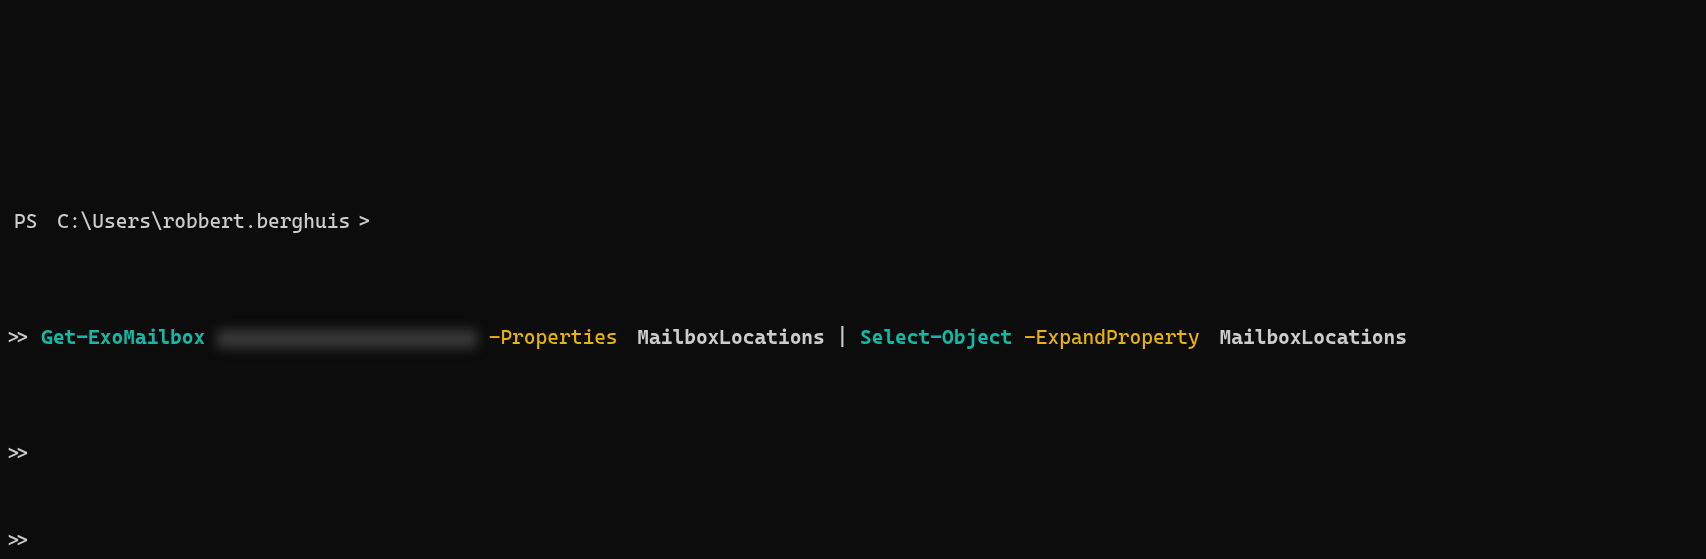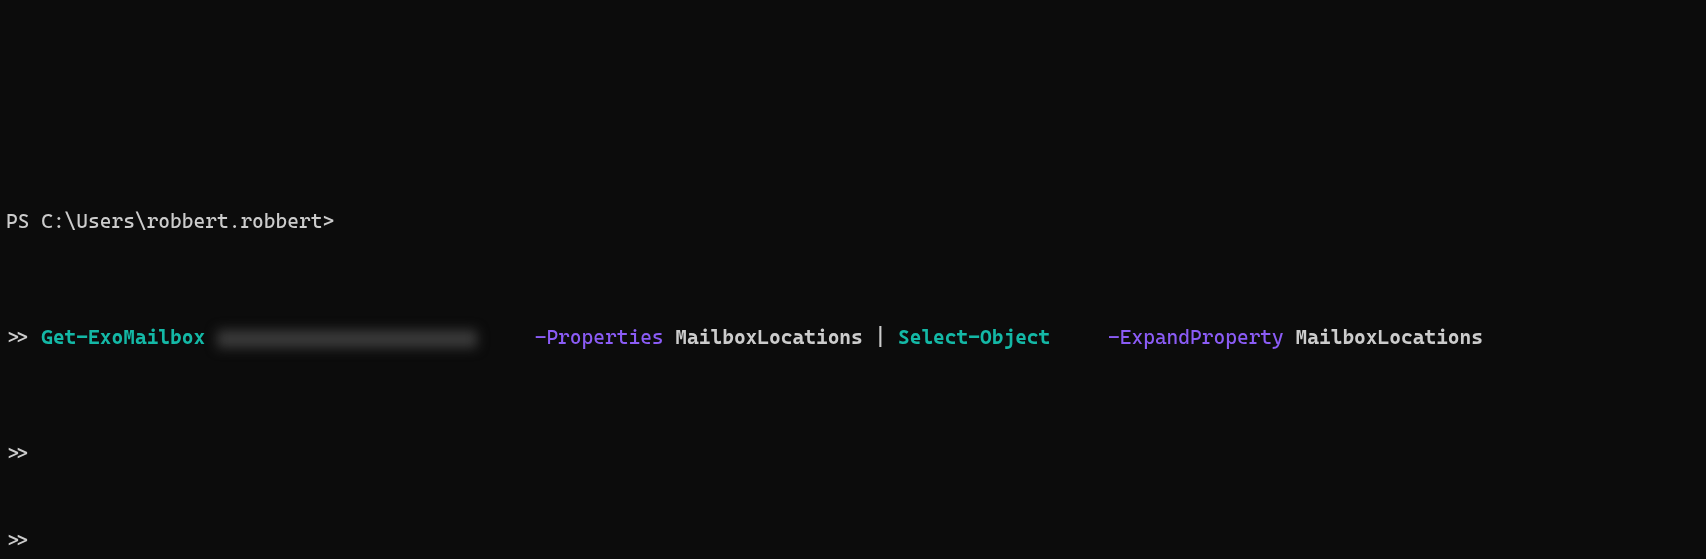--- a/index.html
+++ b/index.html
@@ -8,43 +8,43 @@
       color: #cccccc;
       font-family: 'Cascadia Code', 'Consolas', monospace;
       font-size: 20px;
       line-height: 1.45;
       padding: 4px 6px;
       width: 1706px;
       overflow: hidden;
       white-space: pre;
     }
     .line { display: block; white-space: pre; }
-    .prompt { color: #cccccc; }
+    .prompt { color: #cccccc; margin-left: 8px; }
     .continuation { color: #cccccc; }
     .cmdlet { color: #14b8a6; font-weight: bold; }
-    .param { color: #8b5cf6; margin-left: 46px; }
-    .value { color: #cccccc; font-weight: bold; }
+    .param { color: #eab308; }
+    .value { color: #cccccc; font-weight: bold; margin-left: 8px; }
     .pipe { color: #cccccc; }
     .arg-blur {
       display: inline-block;
       vertical-align: middle;
       background: #3a3a3a;
       filter: blur(6px);
       height: 18px;
       border-radius: 3px;
     }
   </style>
 </head>
 <body>
 
 
 
 <div>
 
-  <span class="line"><span class="prompt">PS </span><span class="prompt">C:\Users\robbert.robbert</span><span class="prompt">&gt;</span></span>
+  <span class="line"><span class="prompt">PS </span><span class="prompt">C:\Users\robbert.berghuis</span><span class="prompt">&gt;</span></span>
 
   <span class="line"><span class="continuation">&gt;&gt; </span><span class="cmdlet">Get-ExoMailbox</span> <span class="arg-blur" style="width:260px"></span> <span class="param">-Properties</span> <span class="value">MailboxLocations</span> <span class="pipe">|</span> <span class="cmdlet">Select-Object</span> <span class="param">-ExpandProperty</span> <span class="value">MailboxLocations</span></span>
 
   <span class="line"><span class="continuation">&gt;&gt;</span></span>
   <span class="line"><span class="continuation">&gt;&gt;</span></span>
 
   
 
 </div>
 

